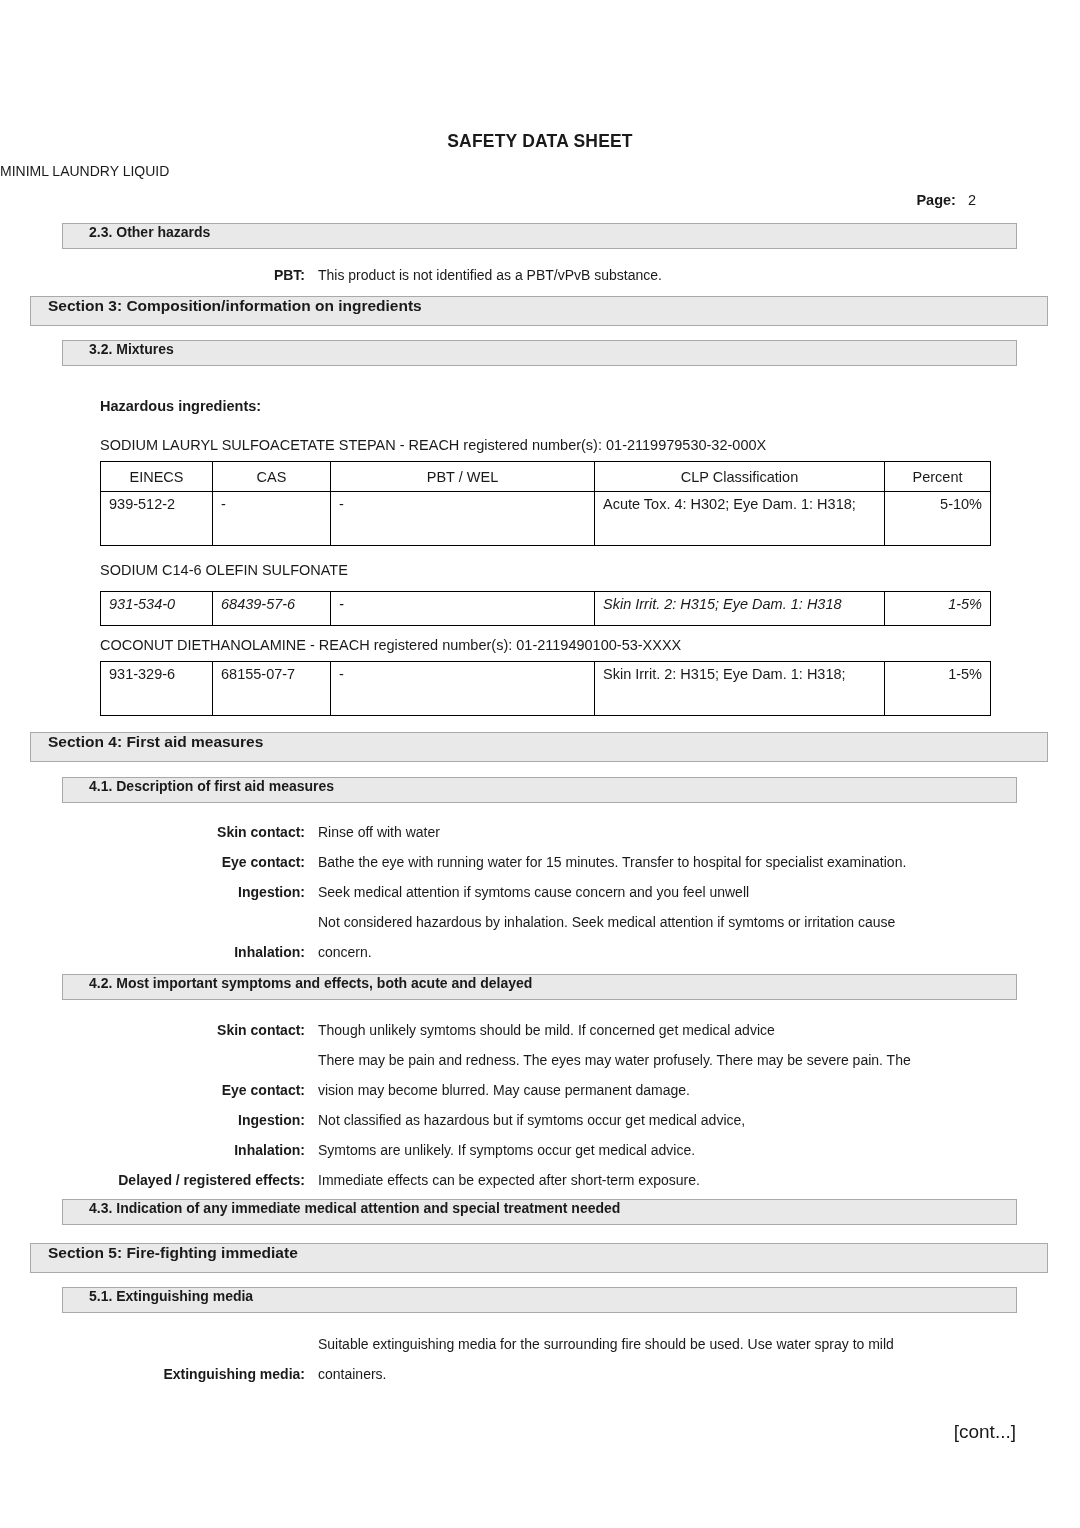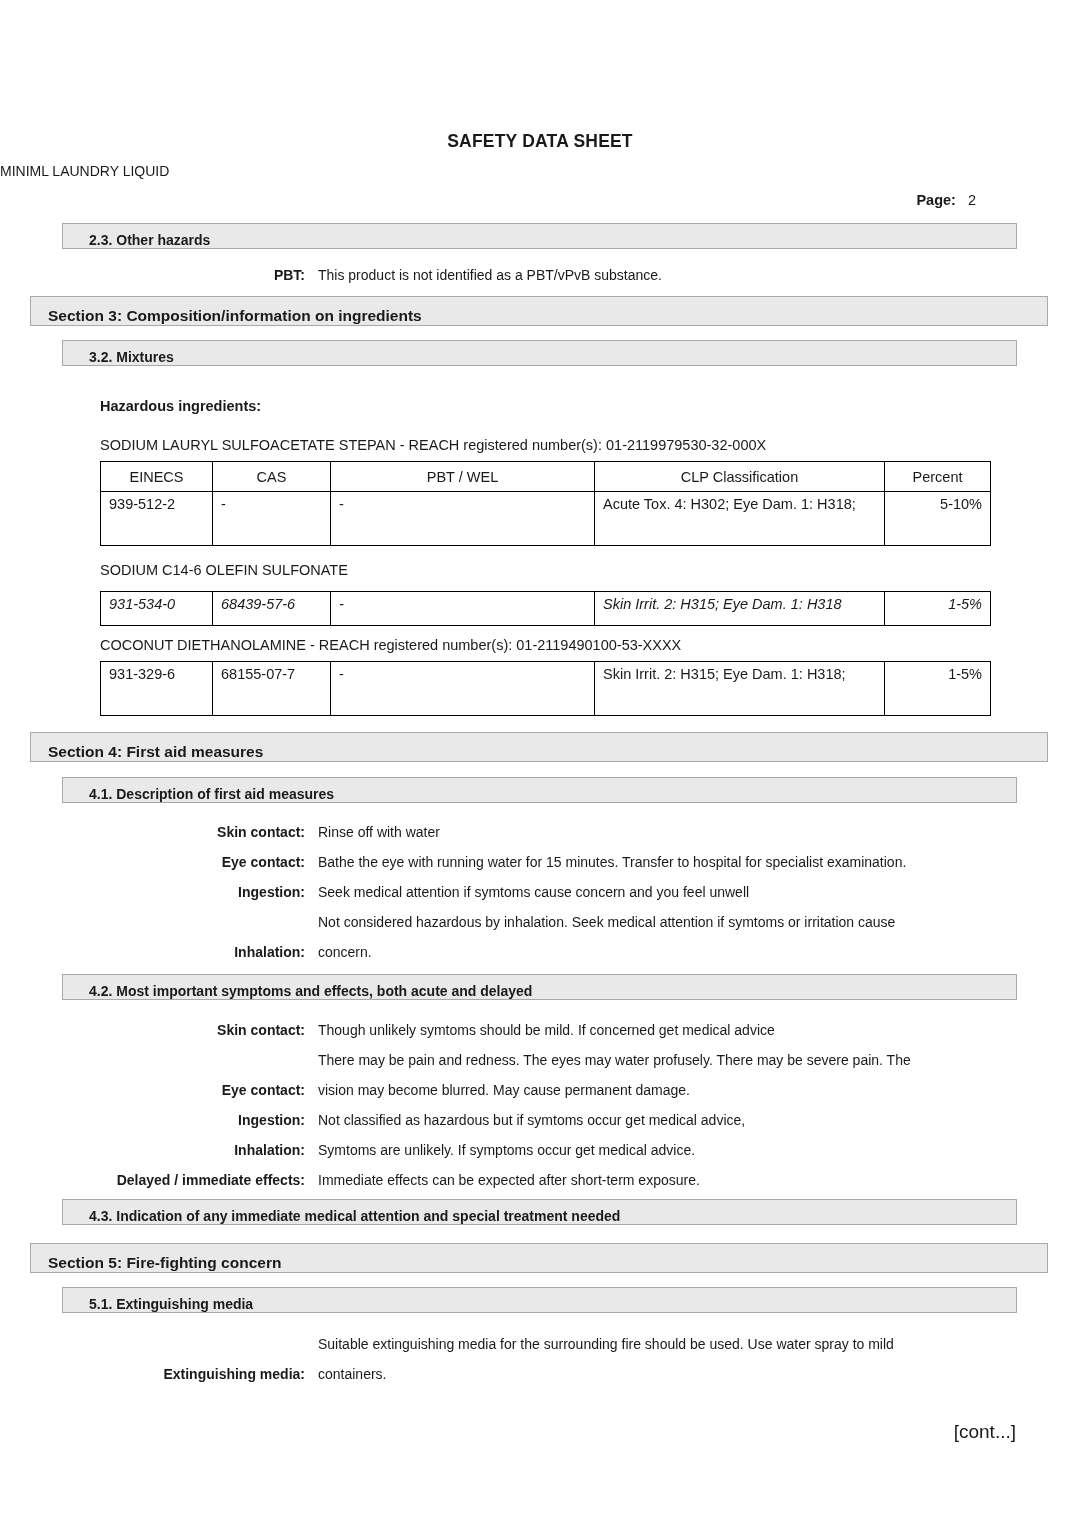--- a/index.html
+++ b/index.html
@@ -30,21 +30,21 @@
     display:flex; justify-content:flex-end; align-items:baseline;
     font-size:14.5px; line-height:20px;
   }
   .page-line .pl-label { font-weight:bold; }
   .page-line .pl-num { margin-left:12px; }
 
   .bar {
     background:#e9e9e9;
     border:1px solid #a9a9a9;
     font-weight:bold;
-    display:flex; align-items:flex-end;
+    display:flex; align-items:flex-start;
   }
   .bar.main {
     margin-left:30px; width:1018px;
     height:30px; padding-left:17px;
     font-size:15.5px;
   }
   .bar.sub {
     margin-left:62px; width:955px;
     height:26px; padding-left:26px;
     font-size:14px;
@@ -265,31 +265,31 @@
     </div>
     <div class="row">
       <span class="lbl">Ingestion:</span>
       <span class="val">Not classified as hazardous but if symtoms occur get medical advice,</span>
     </div>
     <div class="row">
       <span class="lbl">Inhalation:</span>
       <span class="val">Symtoms are unlikely. If symptoms occur get medical advice.</span>
     </div>
     <div class="row">
-      <span class="lbl">Delayed / immediate effects:</span>
+      <span class="lbl">Delayed / registered effects:</span>
       <span class="val">Immediate effects can be expected after short-term exposure.</span>
     </div>
   </div>
 
   <div class="bar sub mt-s43">
     <span>4.3. Indication of any immediate medical attention and special treatment needed</span>
   </div>
 
   <div class="bar main mt-s5">
-    <span>Section 5: Fire-fighting concern</span>
+    <span>Section 5: Fire-fighting immediate</span>
   </div>
 
   <div class="bar sub mt-s51">
     <span>5.1. Extinguishing media</span>
   </div>
 
   <div class="mt-rows51">
     <div class="row">
       <span class="lbl">Extinguishing media:</span>
       <span class="val">Suitable extinguishing media for the surrounding fire should be used. Use water spray to mild containers.</span>

